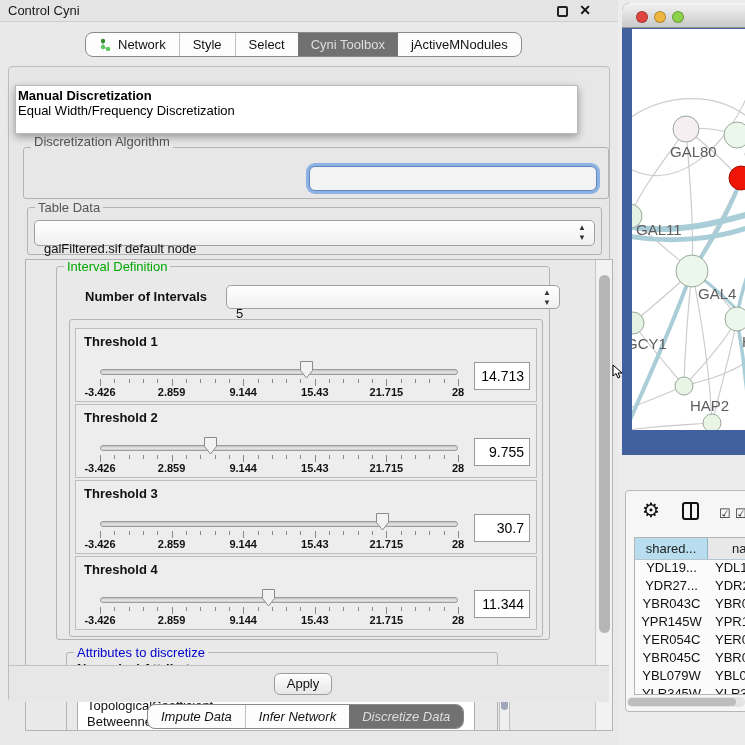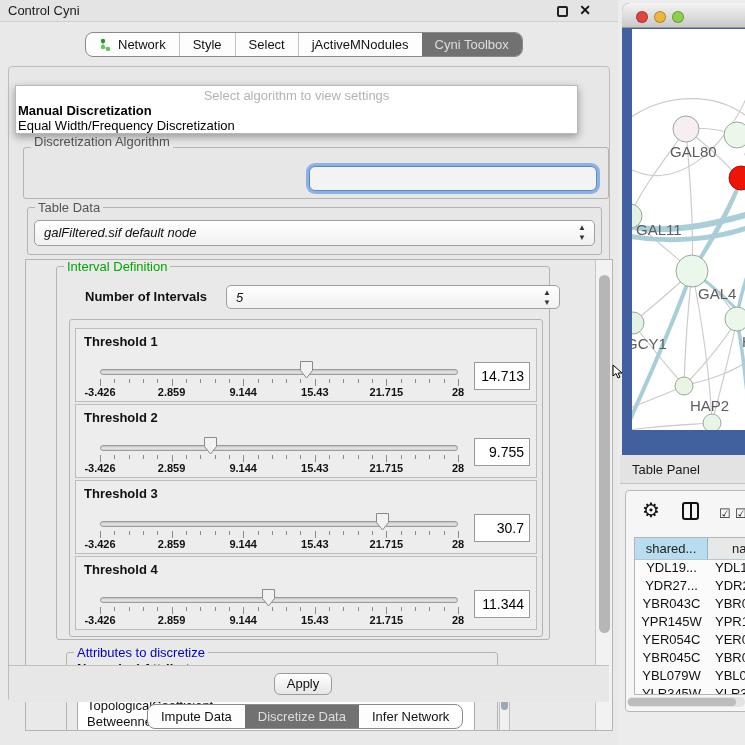--- a/index.html
+++ b/index.html
@@ -14,21 +14,21 @@
   #float-ic{position:absolute;right:50px;top:6px;width:11px;height:11px;border:2px solid #222;border-radius:2px;}
   #close-ic{position:absolute;right:27px;top:2px;font-size:14px;font-weight:bold;color:#111;}
 
   .pill{display:flex;border:1px solid #8a8a8a;border-radius:8px;background:#fdfdfd;overflow:hidden;height:25px;}
   .pill .seg{display:flex;align-items:center;padding:0 13px;font-size:13px;color:#111;cursor:default;white-space:nowrap;}
   .pill .seg + .seg{border-left:1px solid #c2c2c2;}
   .pill .seg.sel{background:var(--seltab);color:#dedede;border-left:none;}
   .pill .seg.sel + .seg{border-left:none;}
   .pill .seg svg{margin-right:6px;}
   #top-tabs{position:absolute;left:85px;top:32px;}
-  #bottom-tabs{position:absolute;left:147px;top:704px;}
+  #bottom-tabs{position:absolute;left:147px;top:704px;font-style:italic;}
 
   #cp-body{position:absolute;left:8px;top:66px;width:602px;height:636px;background:#e7e7e7;
     border:1px solid #bdbdbd;border-radius:4px;}
 
   .group{position:absolute;border:1px solid #b4b4b4;border-radius:3px;}
   .gtitle{position:absolute;top:-8px;left:7px;background:#e7e7e7;padding:0 3px;font-size:13px;color:#555;white-space:nowrap;}
   .gtitle.green{color:var(--green);}
   .gtitle.blue{color:var(--blue);}
 
   #algo-group{left:14px;top:80px;width:586px;height:52px;}
@@ -37,21 +37,21 @@
 
   #algo-popup{position:absolute;left:15px;top:85px;width:563px;height:49px;background:#ffffff;
     border:1px solid #b9b9b9;box-shadow:0 3px 8px rgba(0,0,0,.35);z-index:6;padding-top:2px;}
   #algo-hint{text-align:center;font-size:13px;color:#b3b3b3;height:15px;line-height:15px;}
   .algo-opt{font-size:13px;color:#000;height:15px;line-height:15px;padding-left:2px;white-space:nowrap;}
   .algo-opt.bold{font-weight:bold;}
 
   #tdata-group{left:18px;top:140px;width:575px;height:48px;}
   .combo{position:absolute;background:linear-gradient(#ffffff,#f0f0f0);border:1px solid #9f9f9f;
     border-radius:5px;font-size:13px;color:#111;}
-  .combo .cv{position:absolute;left:9px;top:4px;white-space:nowrap;font-style:italic;}
+  .combo .cv{position:absolute;left:9px;top:20px;white-space:nowrap;}
   .combo .arrows{position:absolute;right:8px;top:2px;font-size:8px;color:#333;line-height:10px;text-align:center;}
   #tdata-combo{left:6px;top:12px;width:561px;height:26px;}
 
   #outer-box{left:16px;top:192px;width:588px;height:472px;background:#e9e9e9;overflow:hidden;border-radius:0;}
   #vscroll{position:absolute;right:0px;top:0px;width:17px;height:470px;background:#f2f2f2;border-left:1px solid #c6c6c6;}
   #vscroll .thumb{position:absolute;left:3px;top:15px;width:11px;height:358px;background:#b6b6b6;border-radius:6px;}
 
   #interval-group{left:30px;top:6px;width:494px;height:374px;}
   #interval-group .gtitle{background:#e9e9e9;}
   #noi-label{position:absolute;left:28px;top:22px;font-size:13px;font-weight:bold;color:#111;}
@@ -134,25 +134,25 @@
             <circle cx="9" cy="11" r="2.2" fill="#5bc85b"></circle>
           </svg>
           <span>Network</span>
         </div>
         <div class="seg">
           <span>Style</span>
         </div>
         <div class="seg">
           <span>Select</span>
         </div>
-        <div class="seg">
-          <span>jActiveMNodules</span>
-        </div>
         <div class="seg sel">
           <span>Cyni Toolbox</span>
+        </div>
+        <div class="seg">
+          <span>jActiveMNodules</span>
         </div>
       </div>
 
     <div id="cp-body">
 
       <div id="algo-group" class="group" style="background:transparent;">
         <span class="gtitle" style="top:-14px;">Discretization Algorithm</span>
       </div>
       <div id="algo-combo-hidden"></div>
 
@@ -355,36 +355,35 @@
             <div class="thumb"></div>
           </div>
       </div>
 
       <div id="apply-row">
         <div id="apply-btn">Apply</div>
       </div>
     </div>
 
     <div id="algo-popup">
-      <div id="algo-hint">Select algorithm to view settings</div>
       <div id="algo-options">
           <div class="algo-opt bold">Manual Discretization</div>
           <div class="algo-opt">Equal Width/Frequency Discretization</div>
         </div>
     </div>
 
     <div id="bottom-tabs" class="pill">
         <div class="seg">
           <span>Impute Data</span>
         </div>
+        <div class="seg">
+          <span>Infer Network</span>
+        </div>
         <div class="seg sel">
           <span>Discretize Data</span>
-        </div>
-        <div class="seg">
-          <span>Infer Network</span>
         </div>
       </div>
   </div>
 
   <div id="netwin">
     <div id="net-titlebar">
       <div class="tl" style="left: 14px; background: rgb(224, 68, 62);"></div>
       <div class="tl" style="left: 32px; background: rgb(238, 182, 61);"></div>
       <div class="tl" style="left: 50px; background: rgb(139, 209, 74);"></div>
     </div>
@@ -430,23 +429,20 @@
           <text x="-6" y="320" font-size="15" fill="#5d5d5d">GCY1</text>
           <circle cx="105" cy="290" r="12" fill="#eaf7ea" stroke="#9aa89a"></circle>
           <text x="110" y="318" font-size="15" fill="#5d5d5d">H</text>
           <circle cx="52" cy="357" r="9" fill="#e8f5e4" stroke="#9aa89a"></circle>
           <text x="58" y="382" font-size="15" fill="#5d5d5d">HAP2</text>
           <circle cx="80" cy="394" r="9" fill="#e8f5e4" stroke="#9aa89a"></circle>
         </svg>
     </div>
   </div>
 
-  <div id="tp-header">
-    <span id="tp-title">Table Panel</span>
-  </div>
   <div id="tp-body">
     <div id="tp-toolbar">
       <span id="gear-ic">⚙</span>
       <div id="col-ic"></div>
       <span class="cb-ic" style="left:93px;">☑</span>
       <span class="cb-ic" style="left:109px;">☑</span>
     </div>
     <div id="tp-table">
       <div id="tp-cols">
           <div class="hc c1">shared...</div>

